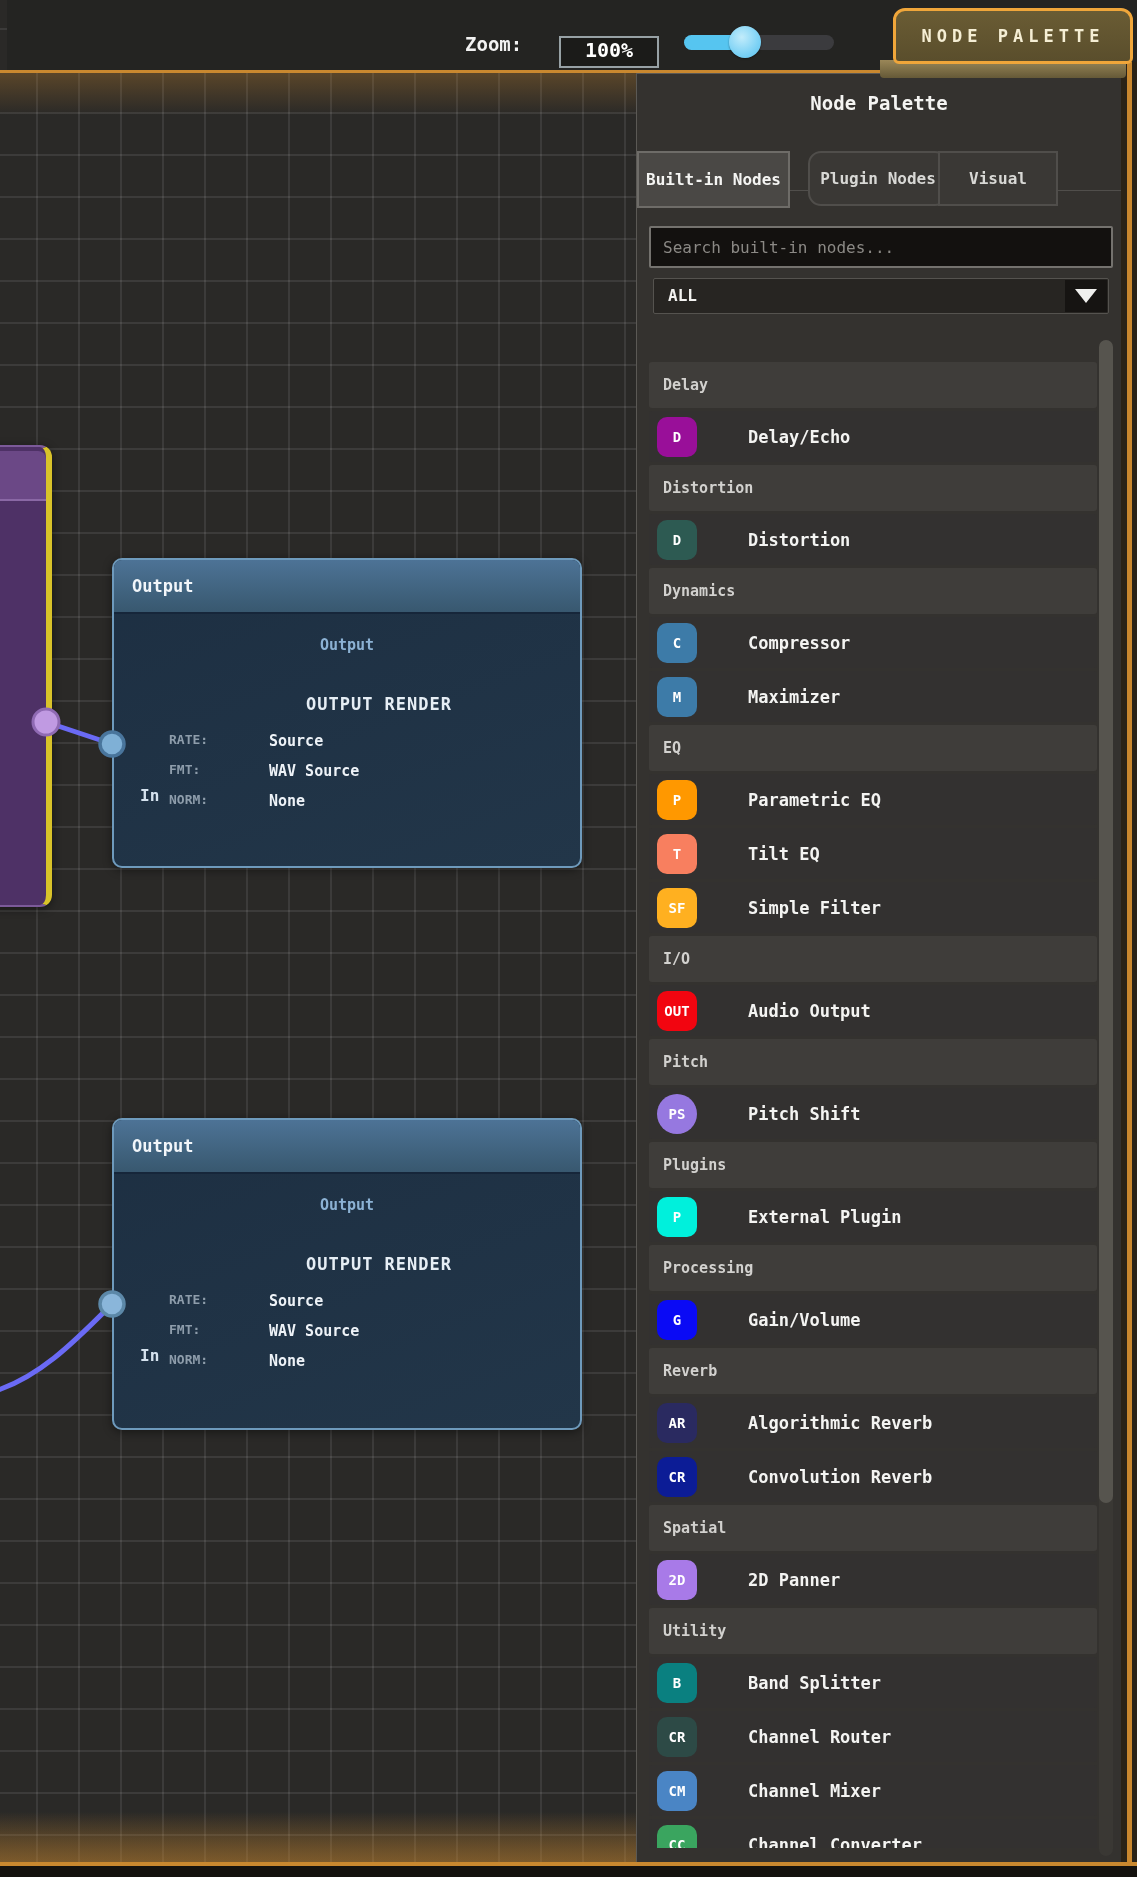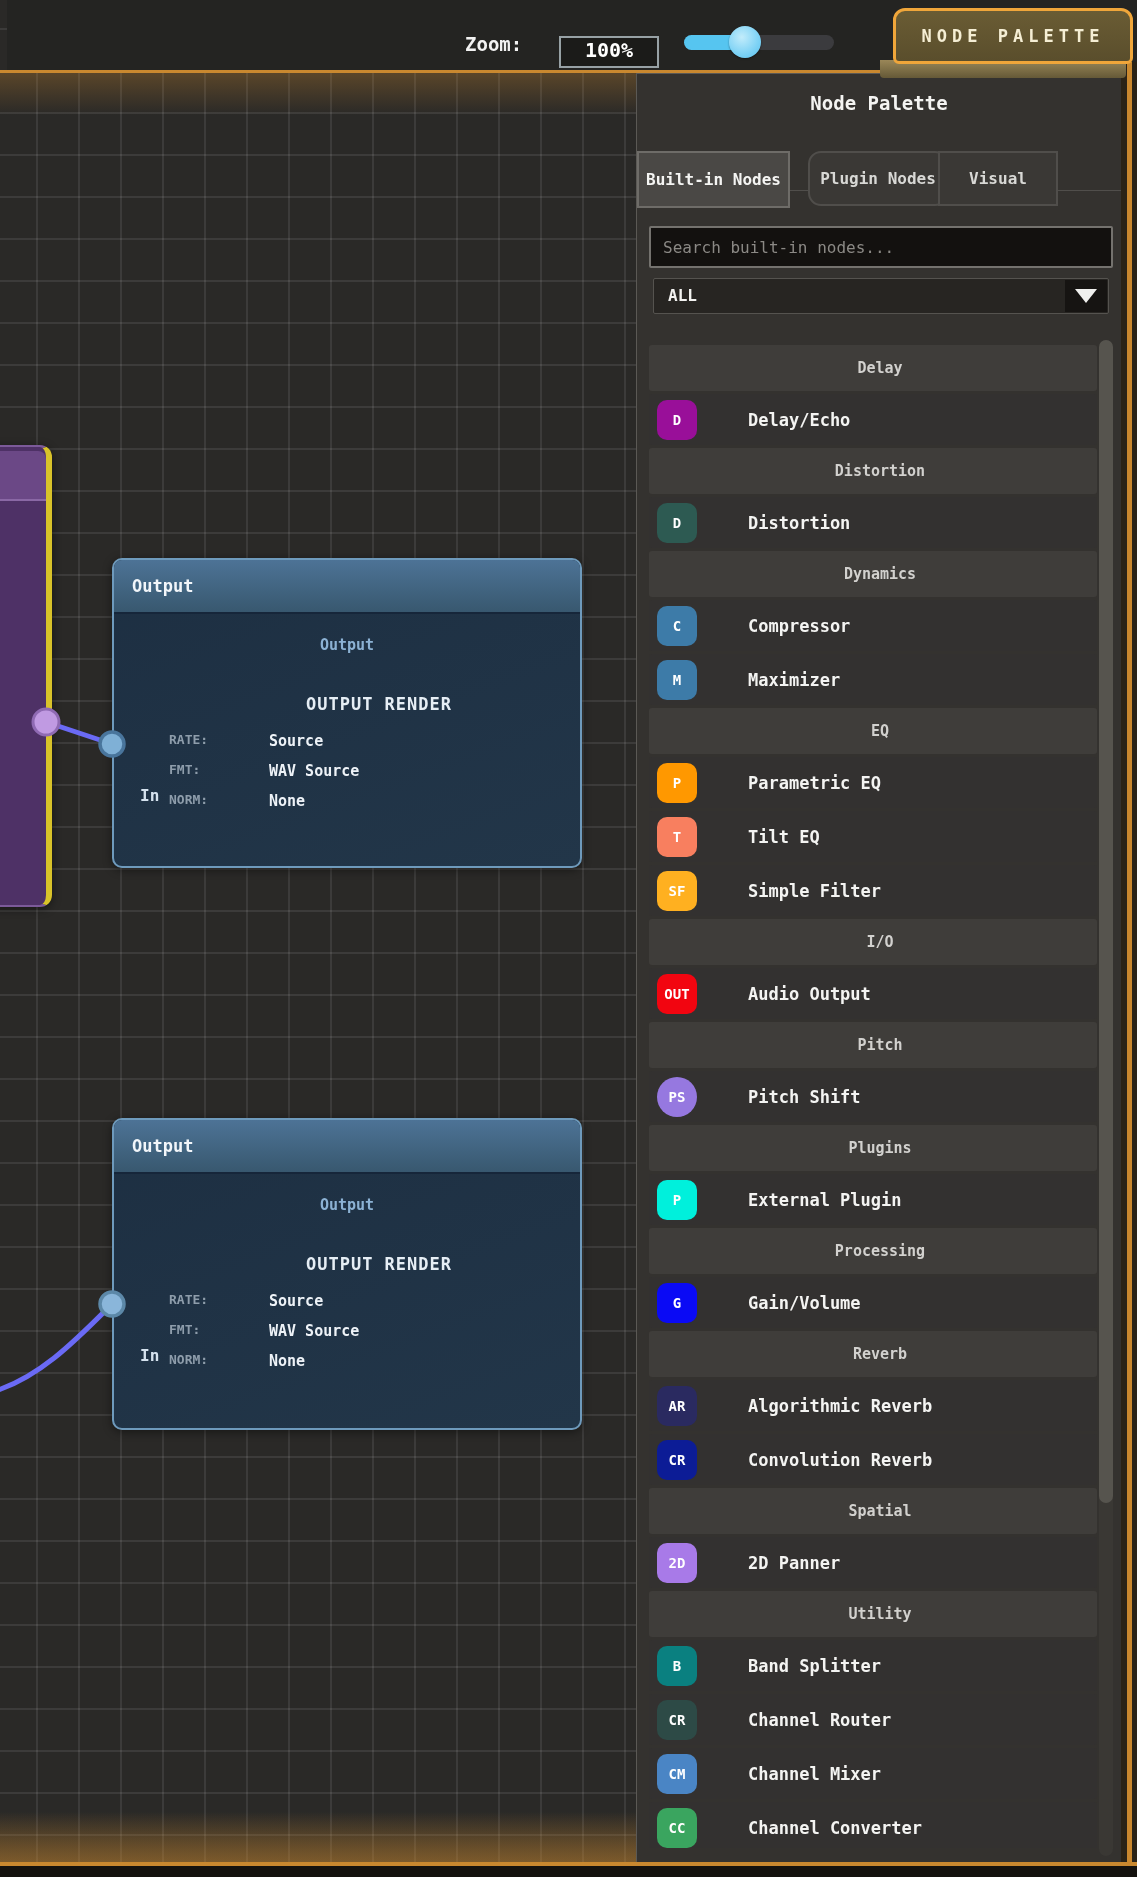--- a/index.html
+++ b/index.html
@@ -81,21 +81,21 @@
   .search{position:absolute; left:12px; top:152px; width:464px; height:42px; background:#13110f;
     border:2px solid #74726e; border-radius:2px; color:#e8e8e4; font-family:var(--font); font-size:16px; padding:0 12px;}
   .search::placeholder{color:#8b8985;}
   .dropdown{position:absolute; left:16px; top:204px; width:456px; height:36px; background:#272522;
     border:1px solid #55534f; border-radius:2px; cursor:pointer;}
   .dropdown-value{position:absolute; left:14px; top:7px; color:#f2f2f0; font-size:16px; font-weight:bold;}
   .dropdown-arrow-box{position:absolute; right:1px; top:1px; width:42px; height:32px; background:#161412;
     display:flex; align-items:center; justify-content:center;}
   .dropdown-arrow{width:0; height:0; border-left:11px solid transparent; border-right:11px solid transparent;
     border-top:14px solid #f0f0ee;}
-  .plist{position:absolute; left:12px; top:271px; width:448px; bottom:14px; overflow:hidden;text-align:center;}
+  .plist{position:absolute; left:12px; top:288px; width:448px; bottom:14px; overflow:hidden;}
   .cat-header{height:46px; margin-bottom:3px; background:#3f3d3a; border-radius:3px;
     color:#d2d1ce; font-size:15px; font-weight:bold; line-height:46px; padding-left:14px;}
   .item-row{height:51px; margin-bottom:3px; background:#333130; border-radius:3px;
     display:flex; align-items:center; padding-left:8px; cursor:pointer;}
   .badge{width:40px; height:40px; border-radius:10px; margin-right:18px; flex:none;
     display:flex; align-items:center; justify-content:center;
     color:#ffffff; font-size:14px; font-weight:bold;}
   .item-label{color:#f4f4f2; font-size:17px; font-weight:bold;margin-left:33px;}
   .scroll-track{position:absolute; left:1099px; top:340px; width:14px; height:1516px;
     background:#3a3834; border-radius:7px; z-index:6;}

